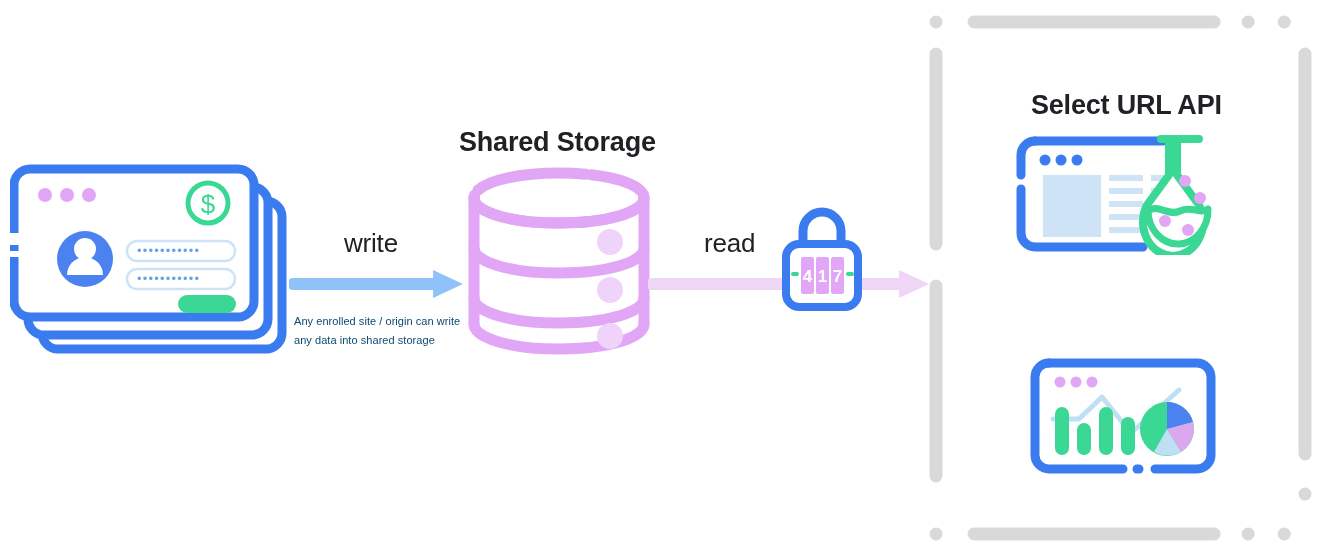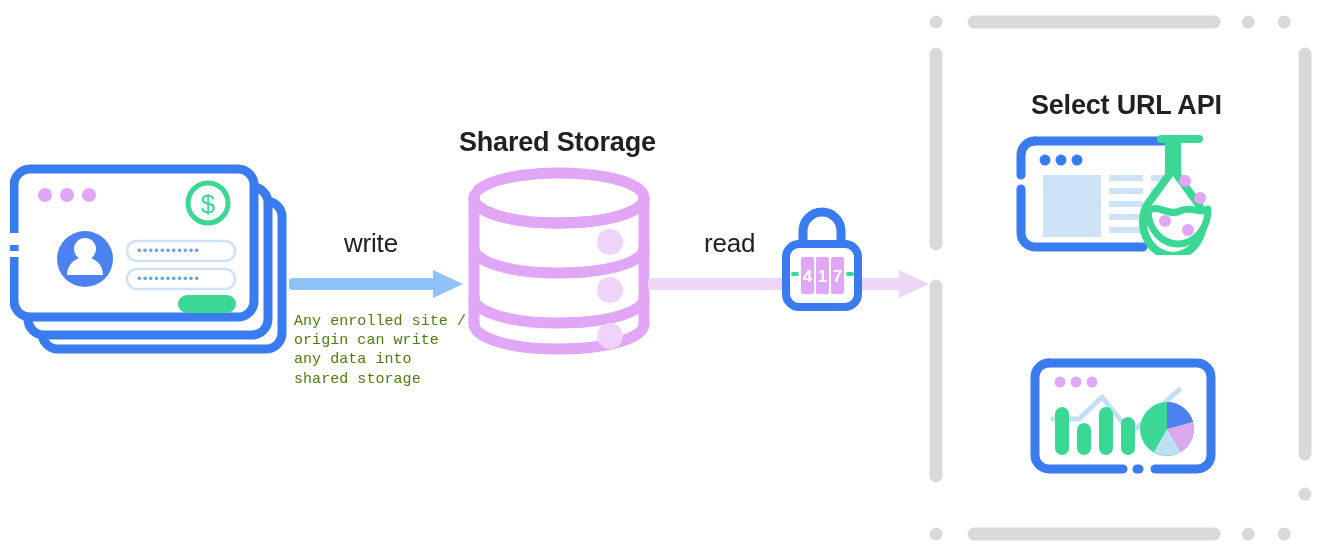--- a/index.html
+++ b/index.html
@@ -21,21 +21,21 @@
   .ttl-select{left:1031px;top:90px;}
   .ttl-private{left:968px;top:295px;}
 
   .arrow-label{
     font-size:26px;color:#202124;letter-spacing:-0.2px;white-space:nowrap;
   }
   .lbl-write{left:344px;top:228px;}
   .lbl-read{left:704px;top:228px;}
 
   .caption{
-    font-size:15px;line-height:19.2px;color:#4d7c0f;letter-spacing:0.05px;font-family:Liberation Mono, monospace;
+    font-size:11px;line-height:19.2px;color:#0c4a6e;letter-spacing:0.05px;
   }
   .cap-write{left:294px;top:312px;width:180px;}
   .cap-read{left:661px;top:317px;width:245px;}
 
   
   .frame{left:918px;top:8px;width:405px;height:540px;}
   .frame svg{display:block;overflow:visible;}
 
   
   .cards{left:10px;top:163px;width:285px;height:200px;}

